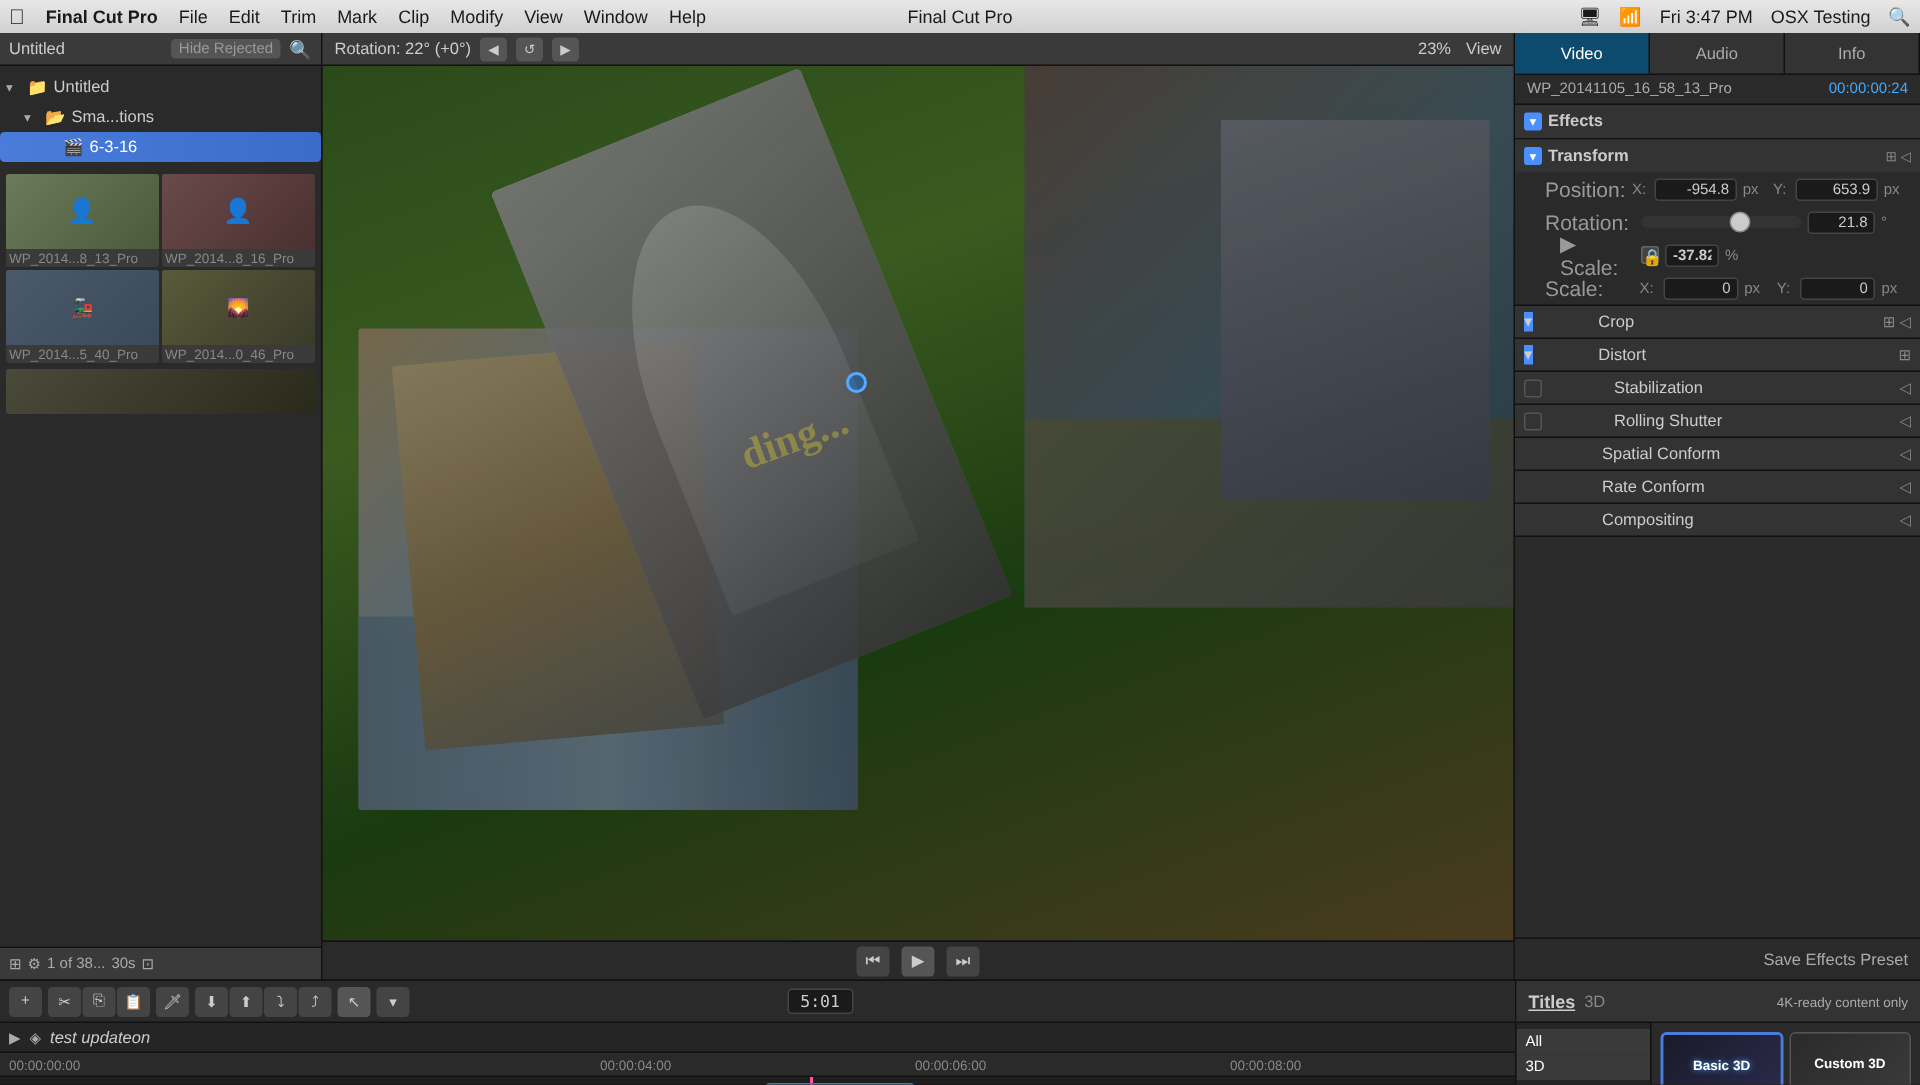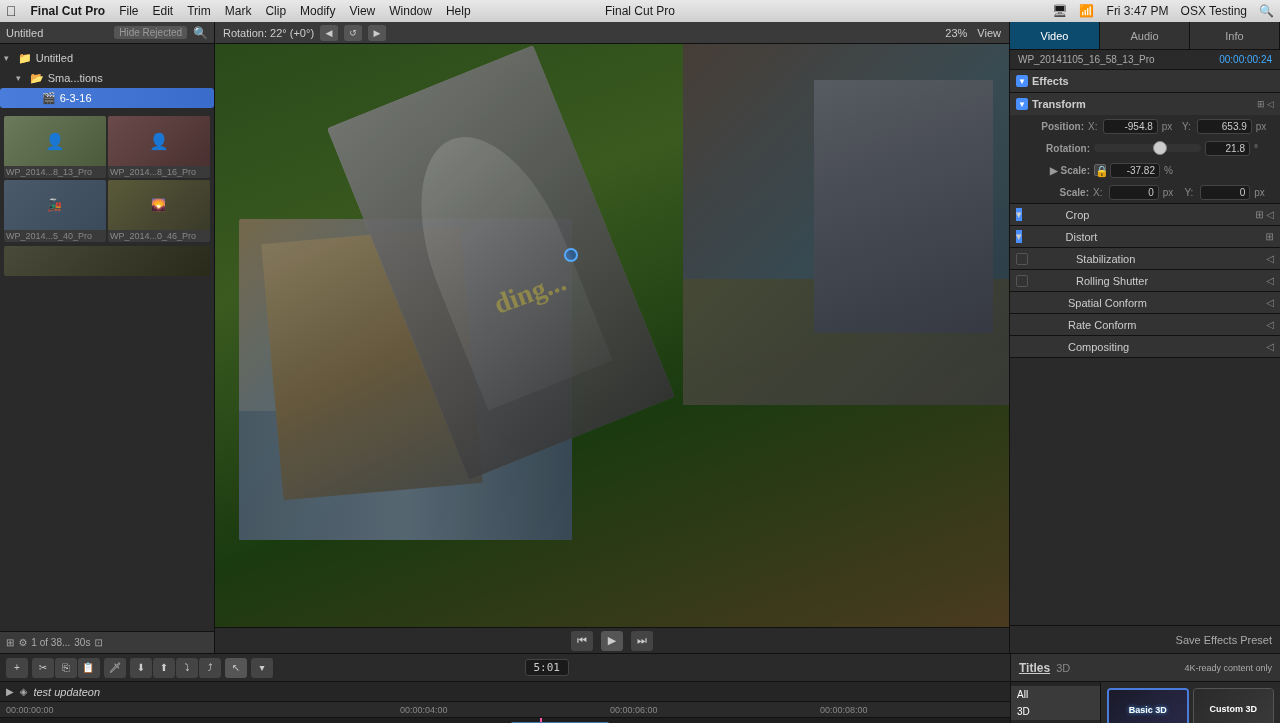--- a/index.html
+++ b/index.html
@@ -256,21 +256,21 @@
       margin-left: auto;
       font-size: 9px; color: #888;
     }
     .inspector-row {
       display: flex; align-items: center;
       padding: 2px 8px 2px 20px;
       height: 22px;
       gap: 4px;
     }
     .inspector-row .row-label {
-      width: 60px; font-size: 10px; color: #999; text-align: right; font-weight: bold;
+      width: 60px; font-size: 14px; color: #999; 
     }
     .inspector-row .row-input {
       width: 65px;
       background: #1a1a1a;
       border: 1px solid #444;
       border-radius: 3px;
       color: #ccc;
       font-size: 10px;
       padding: 1px 4px;
       text-align: right;
@@ -668,21 +668,21 @@
               <div style="position:absolute;top:-3px;left:55%;width:14px;height:14px;background:#ccc;border-radius:50%;border:1px solid #888;"></div>
             </div>
             <input class="row-input" value="21.8" style="width: 45px;">
             <span class="row-unit">°</span>
           </div>
         </div>
         <div class="inspector-row">
           <span class="row-label" style="padding-left:10px;">▶ Scale:</span>
           <div style="flex:1;display:flex;align-items:center;gap:4px;">
             <div style="width:12px;height:12px;background:#444;border-radius:2px;border:1px solid #666;">🔒</div>
-            <input class="row-input" value="-37.82" style="width: 50px;">
+            <input class="row-input" value="-37.82" style="width: 36px; font-weight: bold;">
             <span class="row-unit">%</span>
           </div>
         </div>
         <div class="inspector-row">
           <span class="row-label">Scale:</span>
           <span style="font-size:10px;color:#888;width:12px;">X:</span>
           <input class="row-input" value="0" style="width: 50px;">
           <span class="row-unit">px</span>
           <span style="font-size:10px;color:#888;width:12px;">Y:</span>
           <input class="row-input" value="0" style="width: 50px;">

